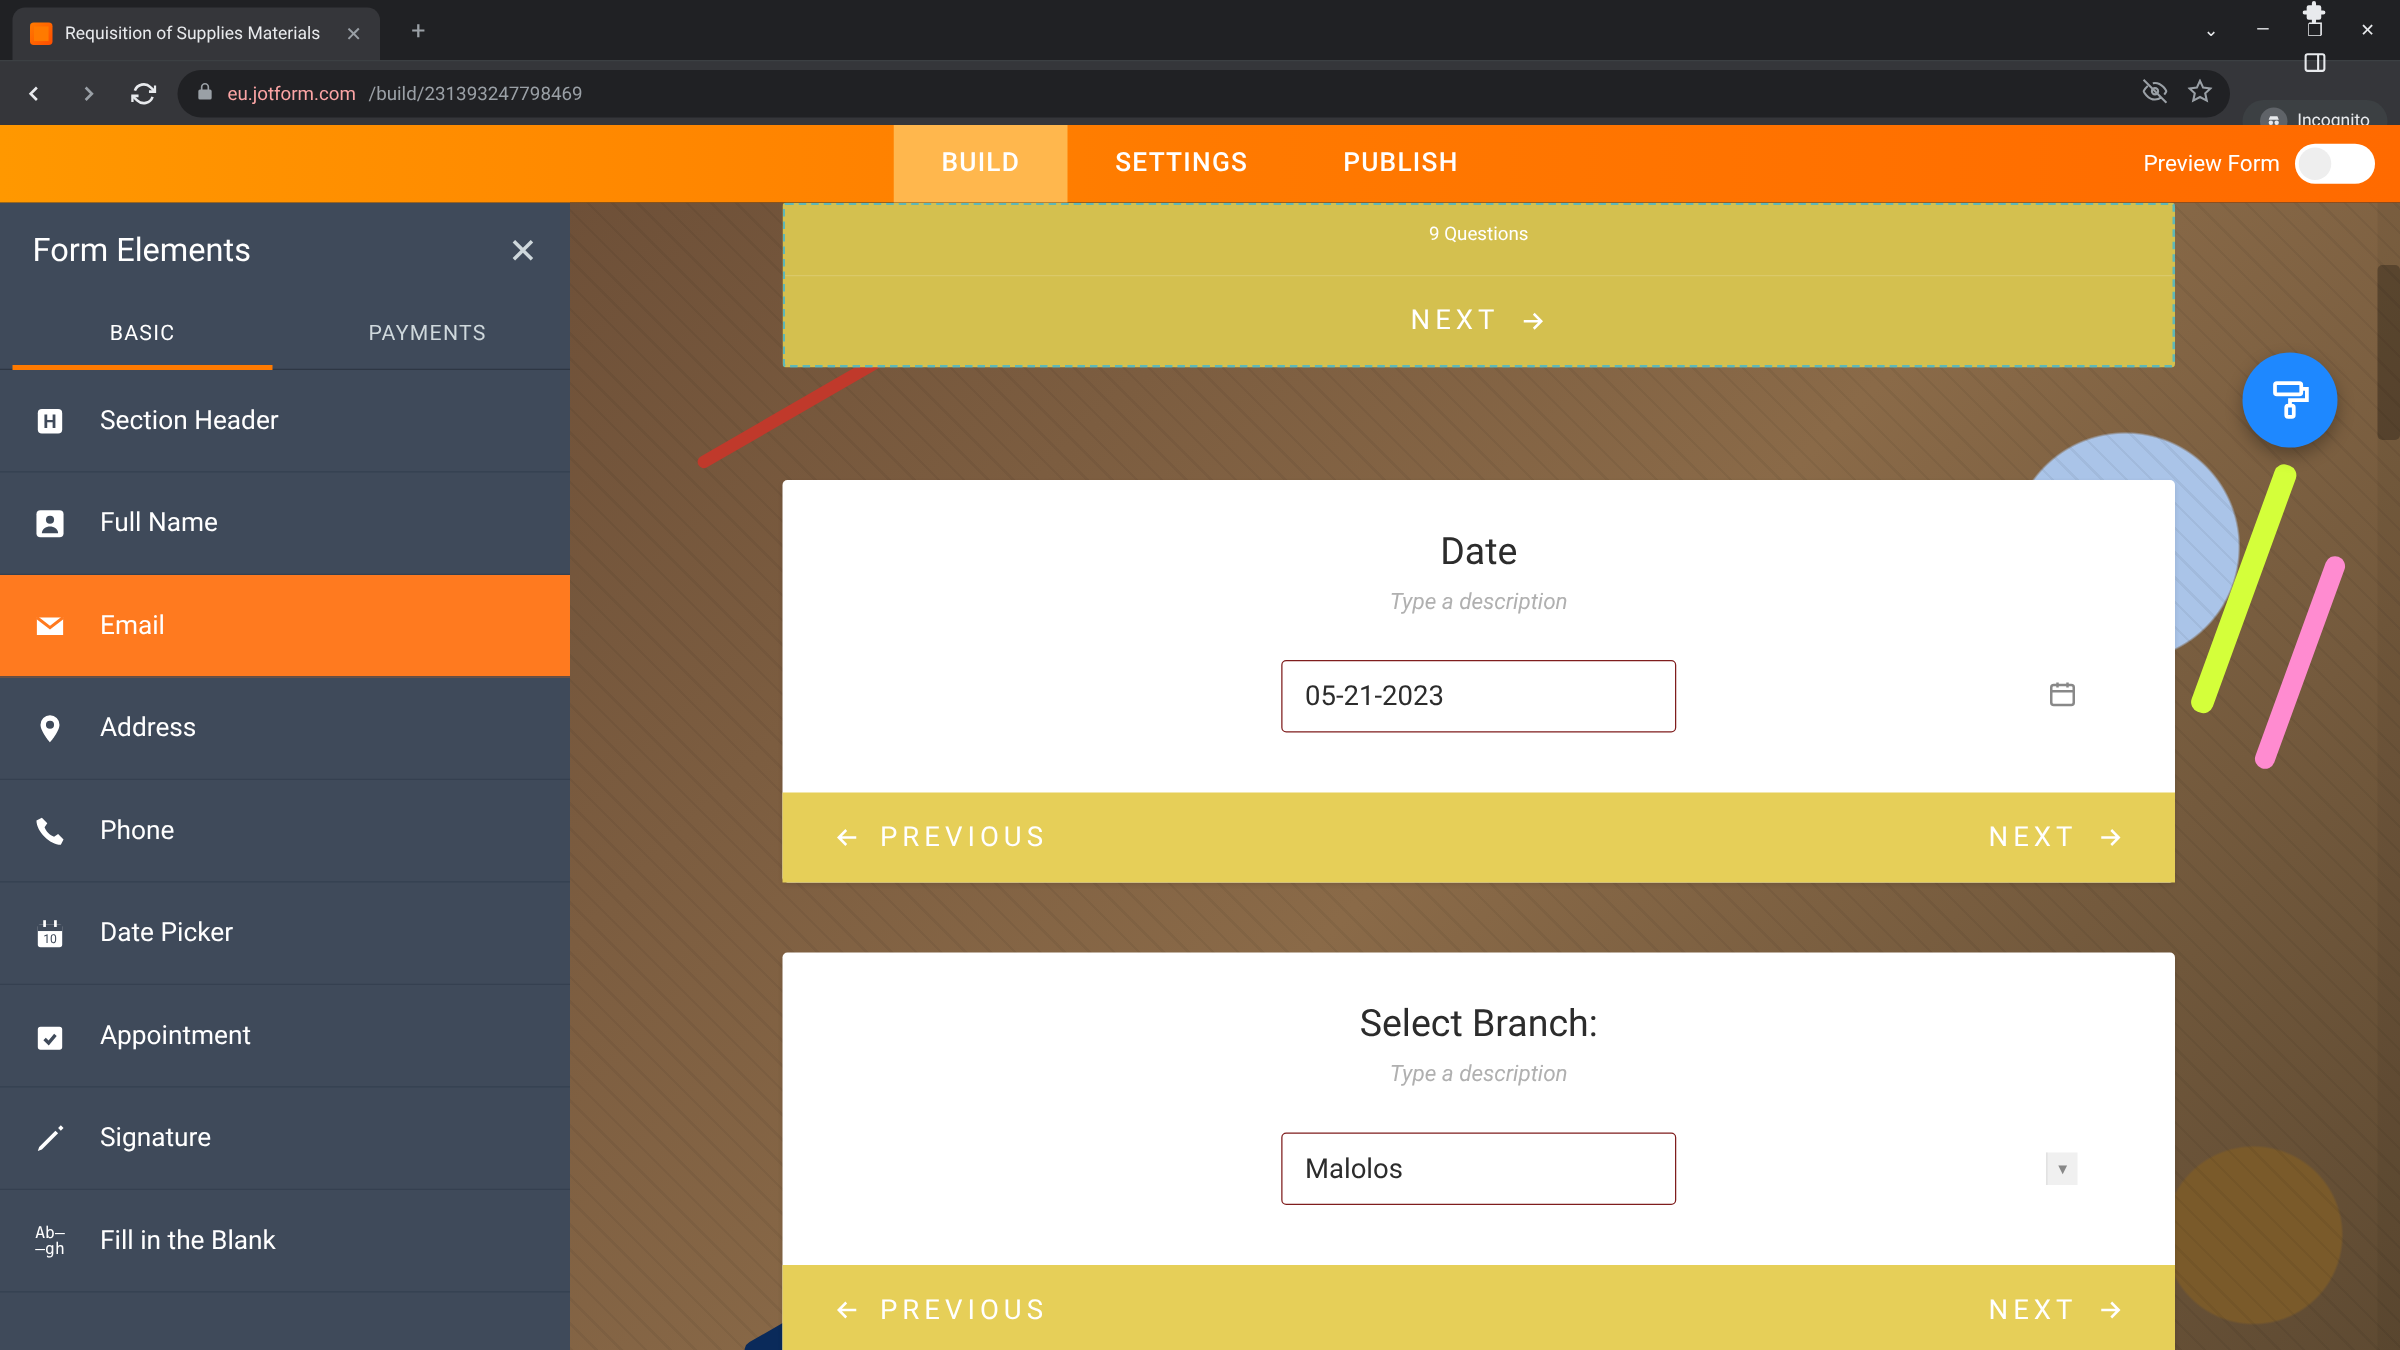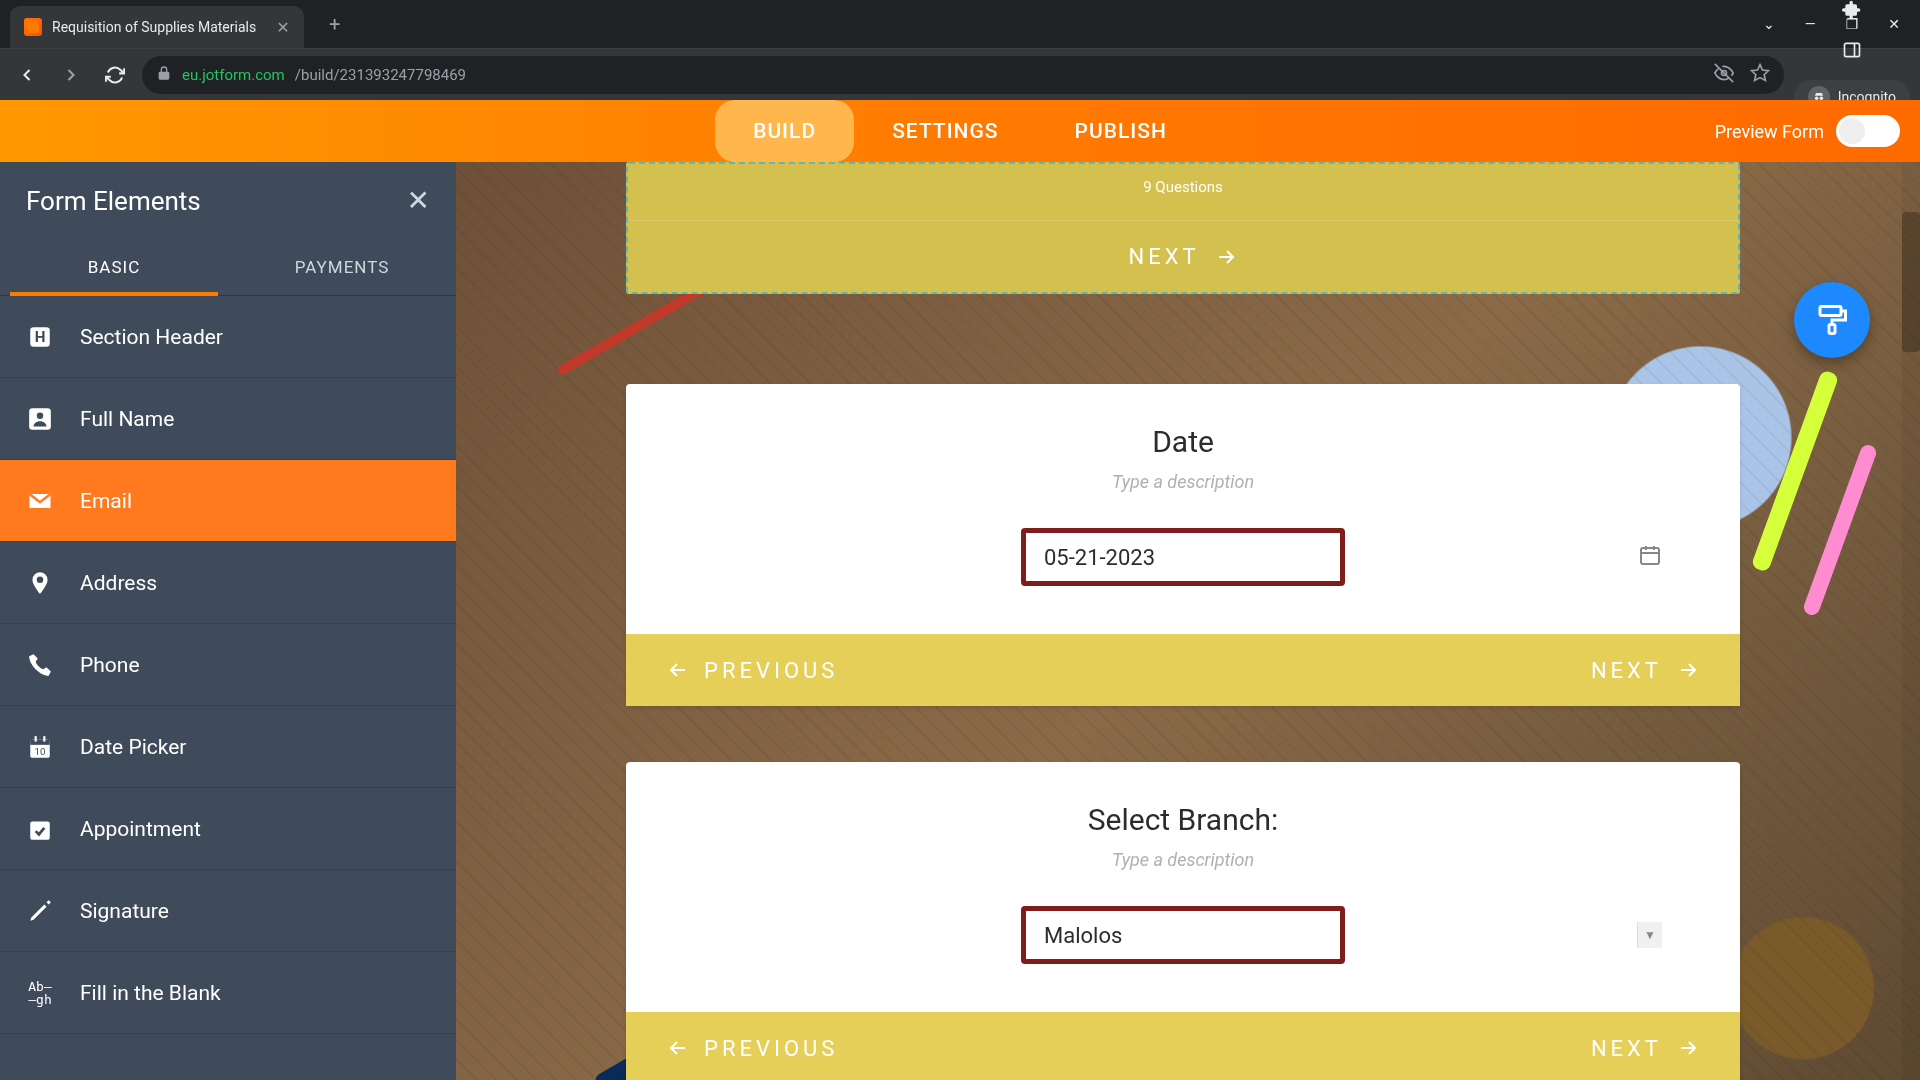--- a/index.html
+++ b/index.html
@@ -12,30 +12,30 @@
   .tab-title { color: #e8eaed; font-size: 14px; max-width: 260px; white-space: nowrap; overflow:hidden; text-overflow:ellipsis; }
   .tab-close { color:#9aa0a6; font-size:16px; margin-left:10px; cursor:pointer; }
   .new-tab { width:30px; height:30px; border-radius:50%; display:flex; align-items:center; justify-content:center; color:#9aa0a6; margin-left:16px; font-size:20px; cursor:pointer;}
   .win-controls { margin-left:auto; display:flex; gap:30px; padding-right:20px; color:#e8eaed; }
   .win-controls span { cursor:pointer; font-size:14px; }
 
   .addr-bar { height: 52px; background:#35363a; display:flex; align-items:center; padding:0 10px; gap:10px; border-top:1px solid #3c4043; }
   .nav-btn { width:34px; height:34px; display:flex; align-items:center; justify-content:center; color:#9aa0a6; cursor:pointer; border-radius:50%; }
   .nav-btn.enabled { color:#e8eaed; }
   .url-field { flex:1; height:38px; background:#202124; border-radius:20px; display:flex; align-items:center; padding:0 14px; gap:10px; color:#9aa0a6; font-size:15px; }
-  .url-domain { color:#22c55e;text-align:center; }
+  .url-domain { color:#fca5a5;text-align:center; }
   .url-right { margin-left:auto; display:flex; gap:16px; align-items:center; }
   .addr-right { display:flex; gap:16px; align-items:center; color:#e8eaed;flex-direction:column; }
   .incog-badge { display:flex; align-items:center; gap:8px; background:#3c4043; padding:6px 14px; border-radius:20px; font-size:14px; }
   .incog-icon { width:22px; height:22px; border-radius:50%; background:#5f6368; display:flex; align-items:center; justify-content:center; }
 
   
   .app-header { height:62px; background: linear-gradient(to right, #ff9800, #ff7a00, #ff6a00); display:flex; align-items:center; justify-content:center; position:relative; }
   .header-tabs { display:flex; height:100%; }
-  .header-tab { padding:0 38px; display:flex; align-items:center; color:#fff; font-size:21px; font-weight:500; letter-spacing:1px; cursor:pointer;border-radius:20px; }
+  .header-tab { padding:0 38px; display:flex; align-items:center; color:#fff; font-size:21px; font-weight:500; letter-spacing:1px; cursor:pointer; }
   .header-tab.active { background:#ffb74d; }
   .preview-wrap { position:absolute; right:20px; display:flex; align-items:center; gap:12px; color:#fff; font-size:18px; }
   .toggle { width:64px; height:32px; background:#fff; border-radius:20px; position:relative; cursor:pointer; }
   .toggle-knob { position:absolute; width:26px; height:26px; border-radius:50%; background:#eee; top:3px; left:3px; }
 
   
   .main { display:flex; height: calc(1080px - 48px - 52px - 62px); }
   
   
   .sidebar { width:456px; background:#3f4a5a; color:#fff; display:flex; flex-direction:column; }
@@ -76,21 +76,21 @@
   
   .card-top { background:#d4c04f; border:2px dashed #5fb8b8; border-radius:3px; margin-bottom:90px;}
   .ct-q { text-align:center; color:#fff; font-size:15px; padding:14px 0 24px; }
   .ct-next-bar { height:72px; display:flex; align-items:center; justify-content:center; color:#fff; font-size:22px; letter-spacing:4px; gap:14px; border-top:1px solid rgba(255,255,255,0.15); cursor:pointer; }
   
   .form-card { background:#fff; border-radius:4px; margin-bottom:56px; box-shadow:0 2px 4px rgba(0,0,0,0.1); }
   .card-body { padding:40px 60px 48px; text-align:center; }
   .card-title { font-size:30px; color:#2c2c2c; margin-bottom:12px; }
   .card-desc { color:#b0b0b0; font-style:italic; font-size:18px; margin-bottom:36px; }
   .input-row { display:flex; }
-  .text-input { flex:1; height:58px; border:5px solid #7f1d1d; border-radius:4px; padding:0 18px; font-size:22px; color:#2c2c2c; }
+  .text-input { flex:1; height:58px; border:1px solid #7f1d1d; border-radius:4px; padding:0 18px; font-size:22px; color:#2c2c2c; }
   .date-wrap { position:relative; flex:1; }
   .date-icon { position:absolute; right:18px; top:50%; transform:translateY(-50%); color:#888; }
   .select-wrap { position:relative; flex:1; }
   .select-caret { position:absolute; right:18px; top:50%; transform:translateY(-50%); color:#888; font-size:12px; background:#f0f0f0; padding:6px; border-left:1px solid #ddd;}
 
   .nav-bar { height:72px; background:#e6cf58; display:flex; align-items:center; justify-content:space-between; padding:0 40px; }
   .nav-prev, .nav-next { color:#fff; font-size:22px; letter-spacing:4px; display:flex; align-items:center; gap:14px; cursor:pointer; }
 
   
   .fab { position:absolute; right:50px; top:120px; width:76px; height:76px; border-radius:50%; background:#1e88ff; display:flex; align-items:center; justify-content:center; box-shadow:0 6px 14px rgba(0,0,0,0.3); cursor:pointer; }

